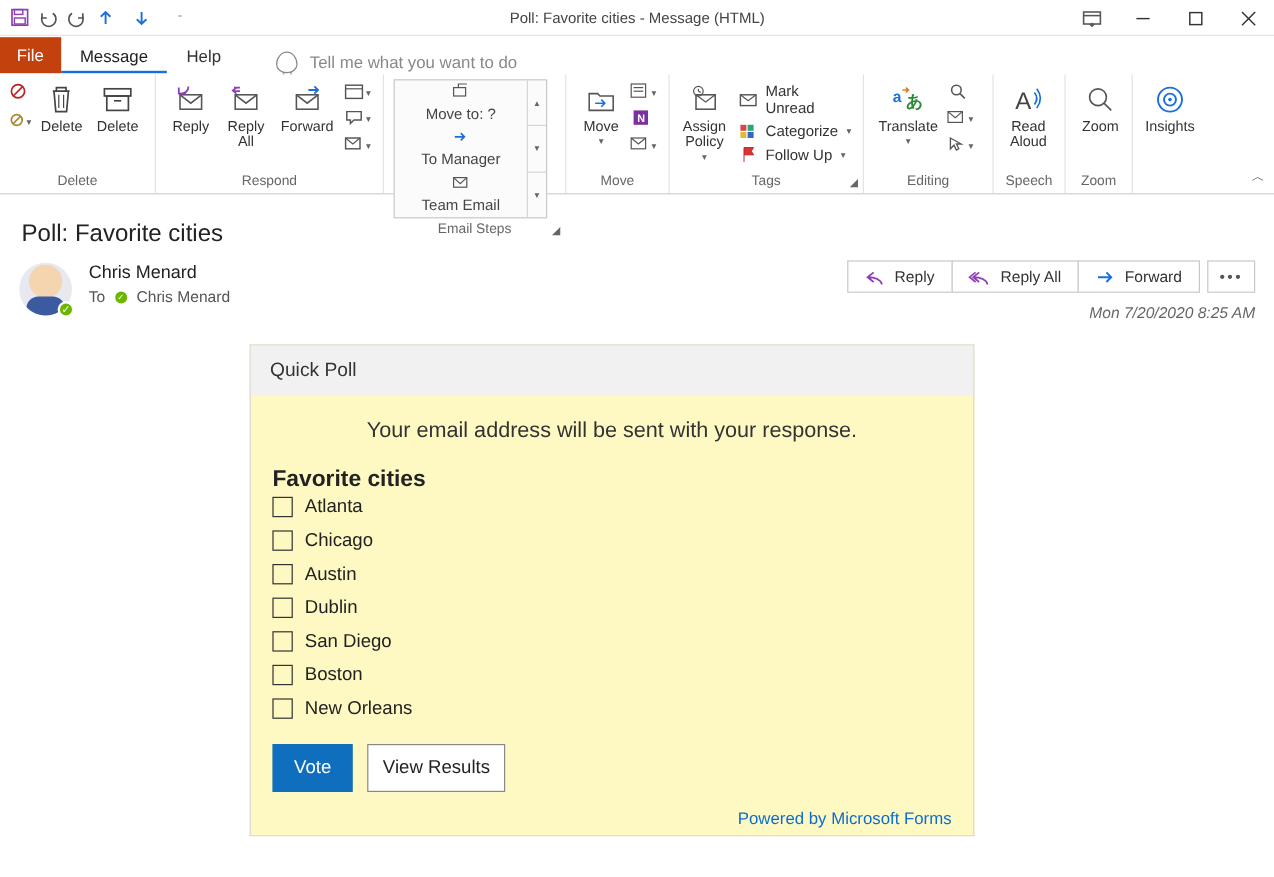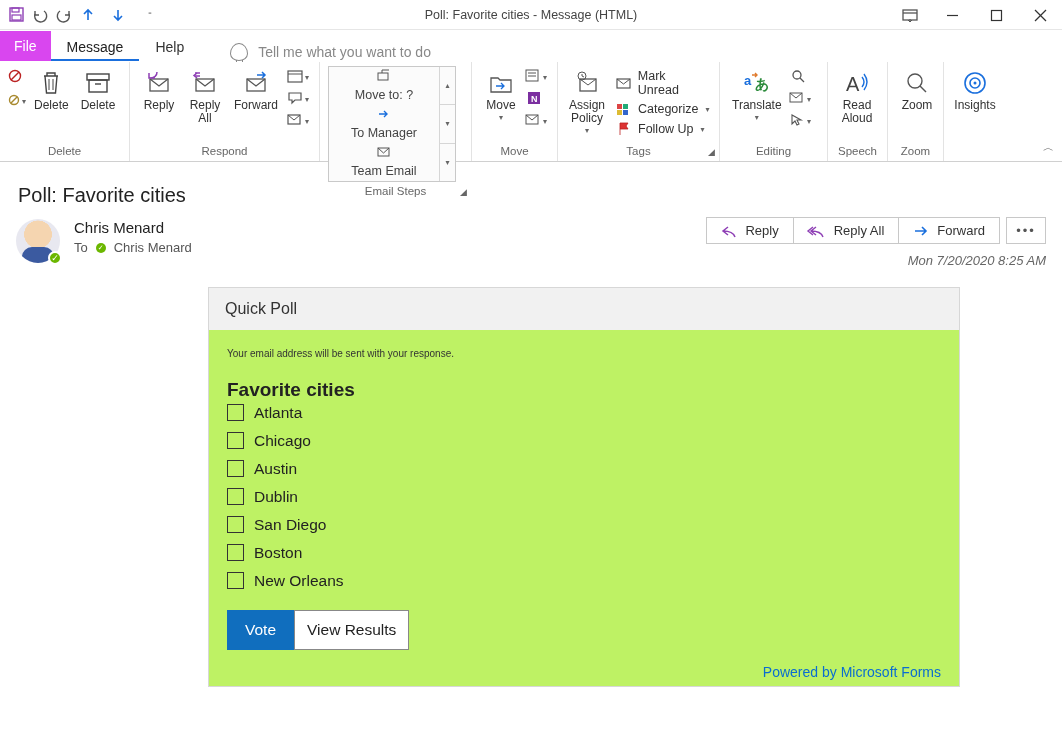--- a/index.html
+++ b/index.html
@@ -11,21 +11,21 @@
   .qat-btn { width:20px; height:20px; display:flex; align-items:center; justify-content:center; color:#555; }
   .title-text { position:absolute; left:50%; transform:translateX(-50%); color:#444; font-size:12.5px; }
   .win-controls { position:absolute; right:0; top:0; display:flex; }
   .win-btn { width:44px; height:30px; display:flex; align-items:center; justify-content:center; color:#333; }
   .pre-win-btn { width:32px; height:30px; display:flex; align-items:center; justify-content:center; color:#555; }
 
   
   .tabs { height:32px; display:flex; align-items:flex-end; border-bottom:1px solid #fff; }
   .tab { padding:6px 16px 6px 16px; font-size:14px; color:#333; }
   .tab.file { background:#1a73e8; background:#1664c0; color:#fff; padding:7px 14px; }
-  .tab.file { background:#d946ef; }
+  .tab.file { background:#c2410c; }
   .tab.active { border-bottom:2px solid #1a6fdd; color:#222; padding-bottom:4px; }
   .tellme-wrap { display:flex; align-items:center; gap:10px; margin-left:30px; color:#888; font-size:14px; }
   .bulb { width:18px; height:18px; border:1.5px solid #888; border-radius:50% 50% 50% 50% / 60% 60% 40% 40%; position:relative; }
   .bulb::after{content:"";position:absolute;bottom:-4px;left:5px;width:5px;height:3px;border:1.5px solid #888;border-top:none;}
 
   
   .ribbon { display:flex; border-bottom:1px solid #d0d0d0; background:#fff; height:100px; }
   .group { border-right:1px solid #e3e3e3; padding:4px 8px 0 8px; display:flex; flex-direction:column; justify-content:space-between; }
   .group-body { display:flex; align-items:flex-start; gap:4px; flex:1; }
   .group-label { text-align:center; font-size:11.5px; color:#666; padding:3px 0 4px 0; position:relative; }
@@ -55,28 +55,28 @@
   .sender-block{display:flex;flex-direction:column;gap:4px;}
   .sender-name{font-size:15px;color:#222;}
   .to-line{display:flex;align-items:center;gap:8px;font-size:13px;color:#555;justify-content:center;}
   .stat-dot{width:10px;height:10px;border-radius:50%;background:#6bb700;display:flex;align-items:center;justify-content:center;color:#fff;font-size:7px;}
   .actions{position:absolute;right:0;top:-2px;display:flex;gap:0;}
   .act-btn{border:1px solid #c8c8c8;background:#fff;padding:5px 14px;display:flex;align-items:center;gap:8px;font-size:13px;color:#333;margin-left:-1px;}
   .act-more{border:1px solid #c8c8c8;background:#fff;width:40px;display:flex;align-items:center;justify-content:center;margin-left:6px;color:#555;letter-spacing:2px;}
   .timestamp{position:absolute;right:0;top:34px;color:#666;font-size:13px;font-style:italic;}
 
   
-  .poll-card{ margin:24px 0 0 192px; width:752px; border:1px solid #d7d7d7; background:#bef264;}
+  .poll-card{ margin:24px 0 0 192px; width:604px; border:1px solid #d7d7d7; background:#fef9c3;}
   .poll-head{ background:#f1f1f1; padding:12px 16px; font-size:16px; color:#333;}
   .poll-body{ padding:18px 18px 14px 18px;}
-  .poll-note{ font-size:10px; color:#333; margin-bottom:20px;}
+  .poll-note{ font-size:18px; color:#333; margin-bottom:20px;text-align:center;}
   .poll-q{ font-size:19px; font-weight:600; color:#222; margin-bottom:3px;}
   .opt{ display:flex; align-items:flex-start; gap:10px; font-size:15.5px; color:#222; margin-bottom:10px;}
   .chk{ width:17px; height:17px; border:1.5px solid #333;}
-  .poll-btns{ display:flex; margin-top:20px;}
+  .poll-btns{ display:flex; gap:12px; margin-top:20px;}
   .btn-primary{ background:#106ebe; color:#fff; border:none; padding:10px 18px; font-size:15.5px;}
   .btn-secondary{ background:#fff;color:#222;border:1px solid #888;padding:10px 12px;font-size:15.5px;}
   .poll-foot{ text-align:right; padding:0 18px 6px 18px;}
   .poll-foot a{ color:#0b6dd0; text-decoration:none; font-size:14px;}
 
   svg{overflow:visible;}
 </style>
 </head>
 <body>
 

